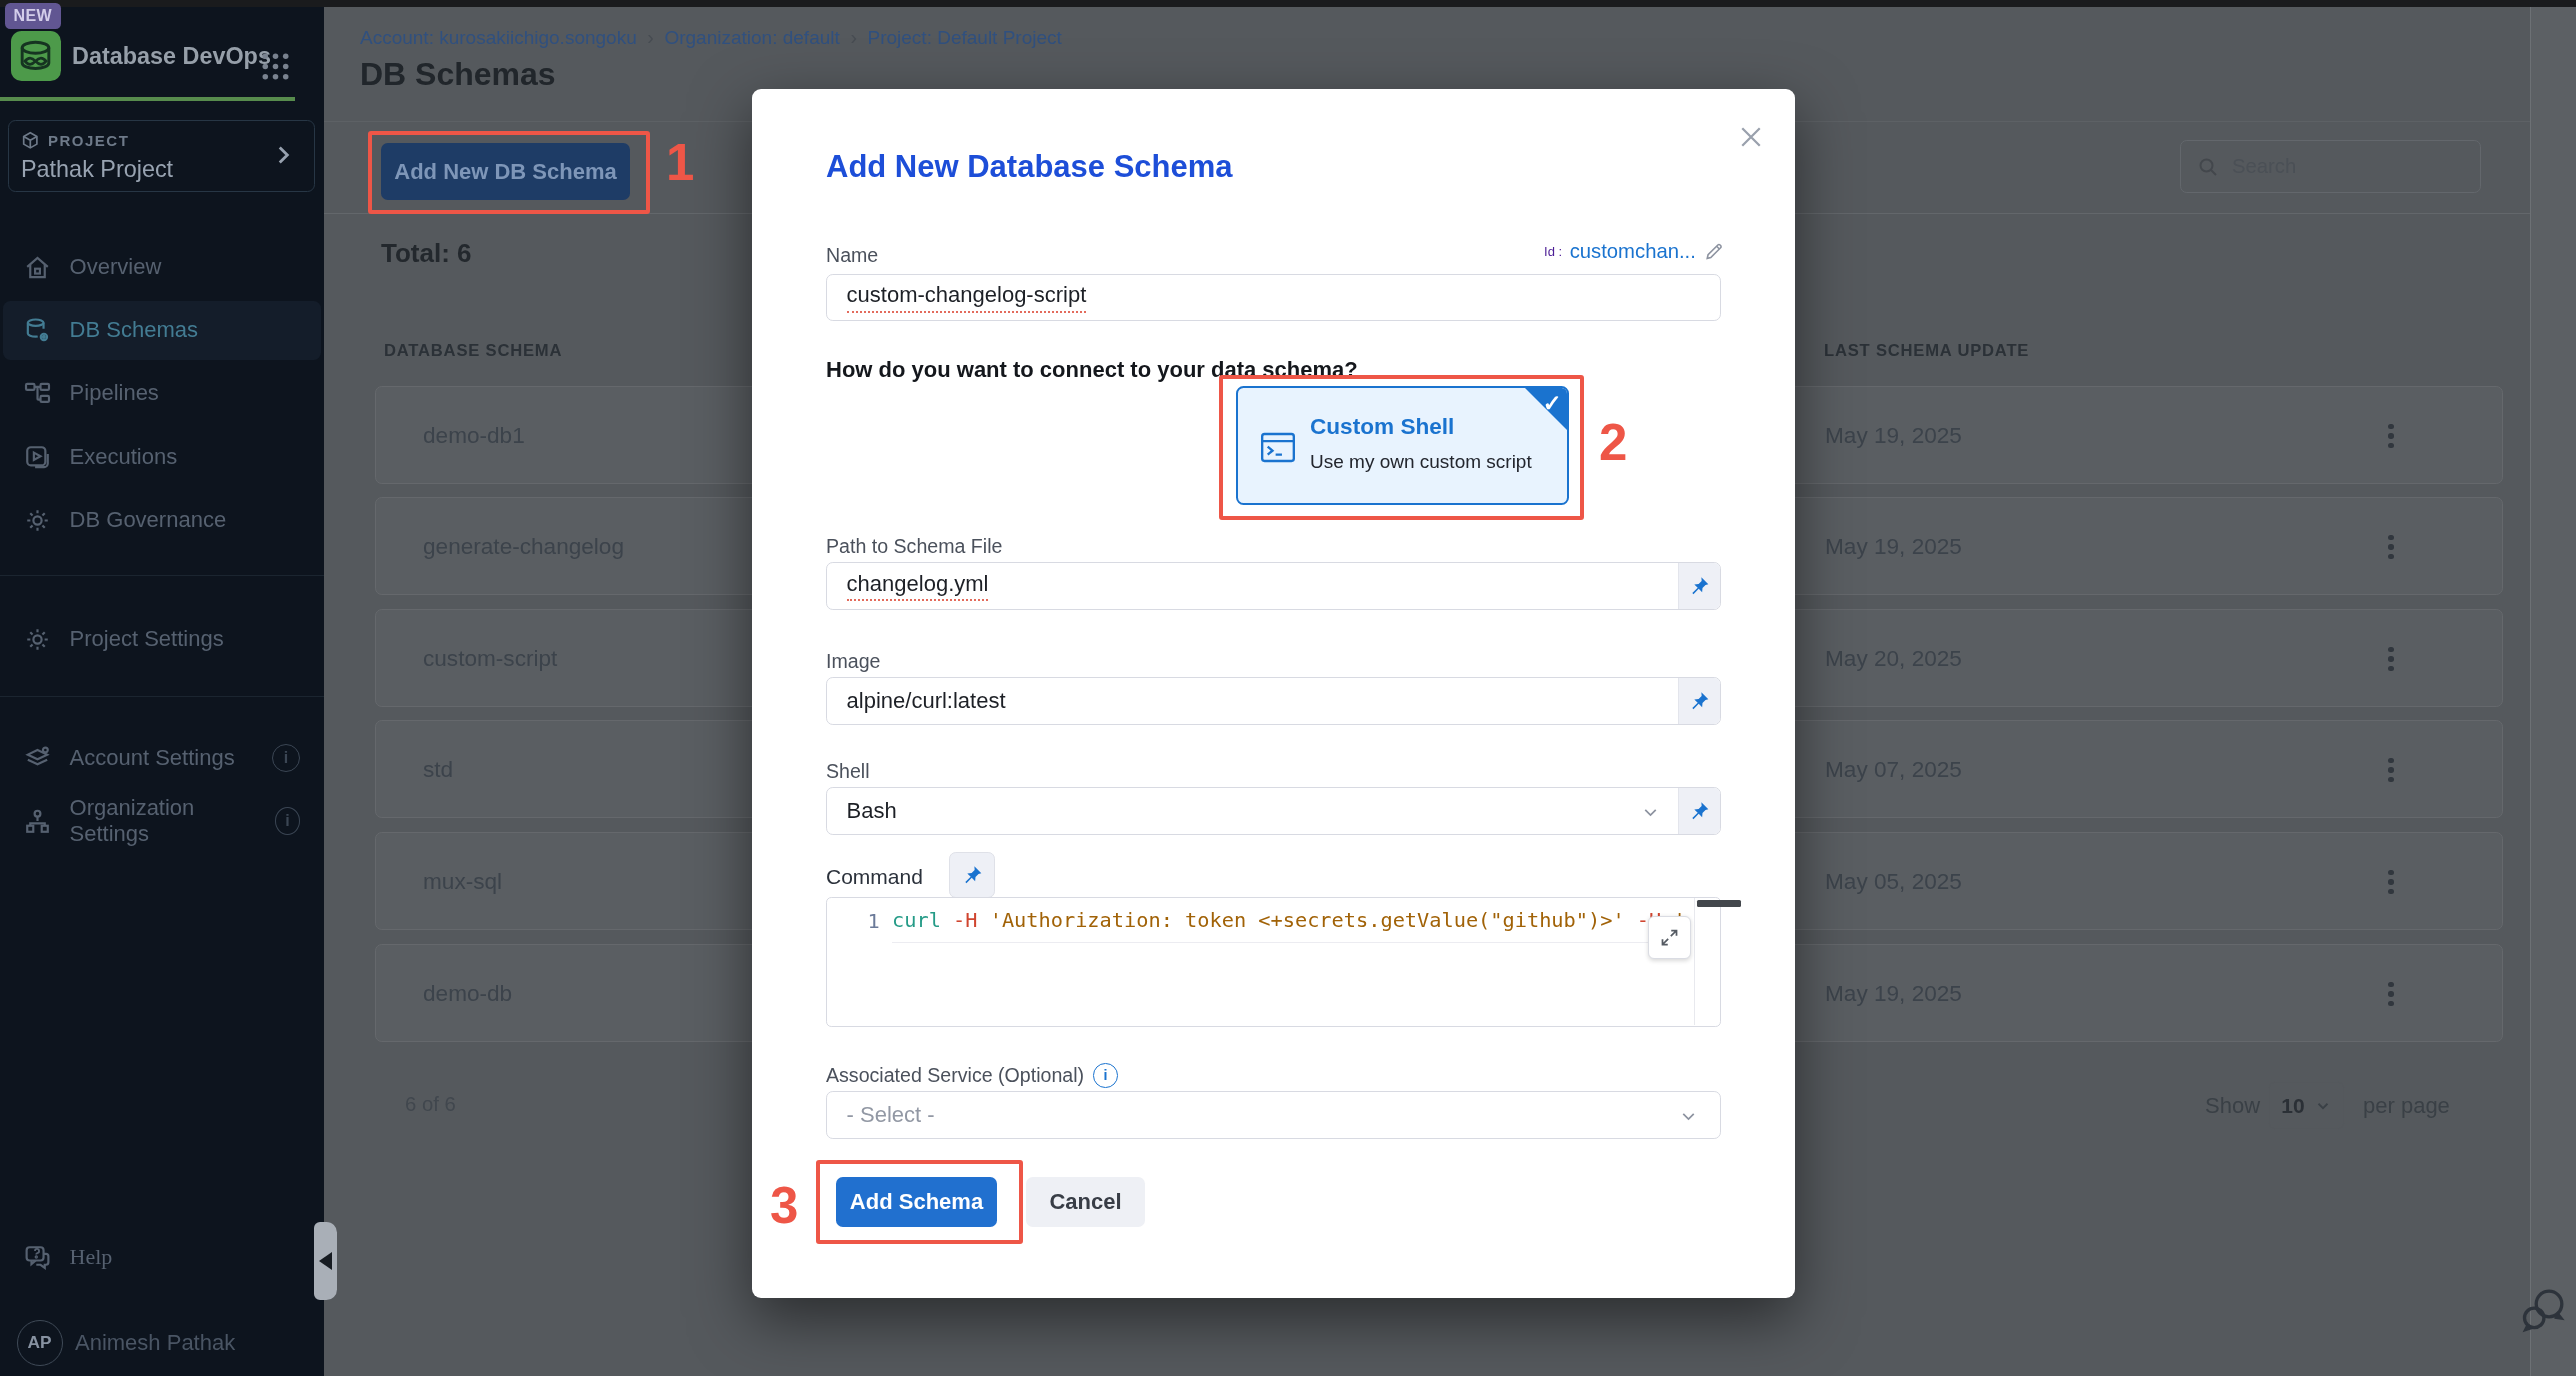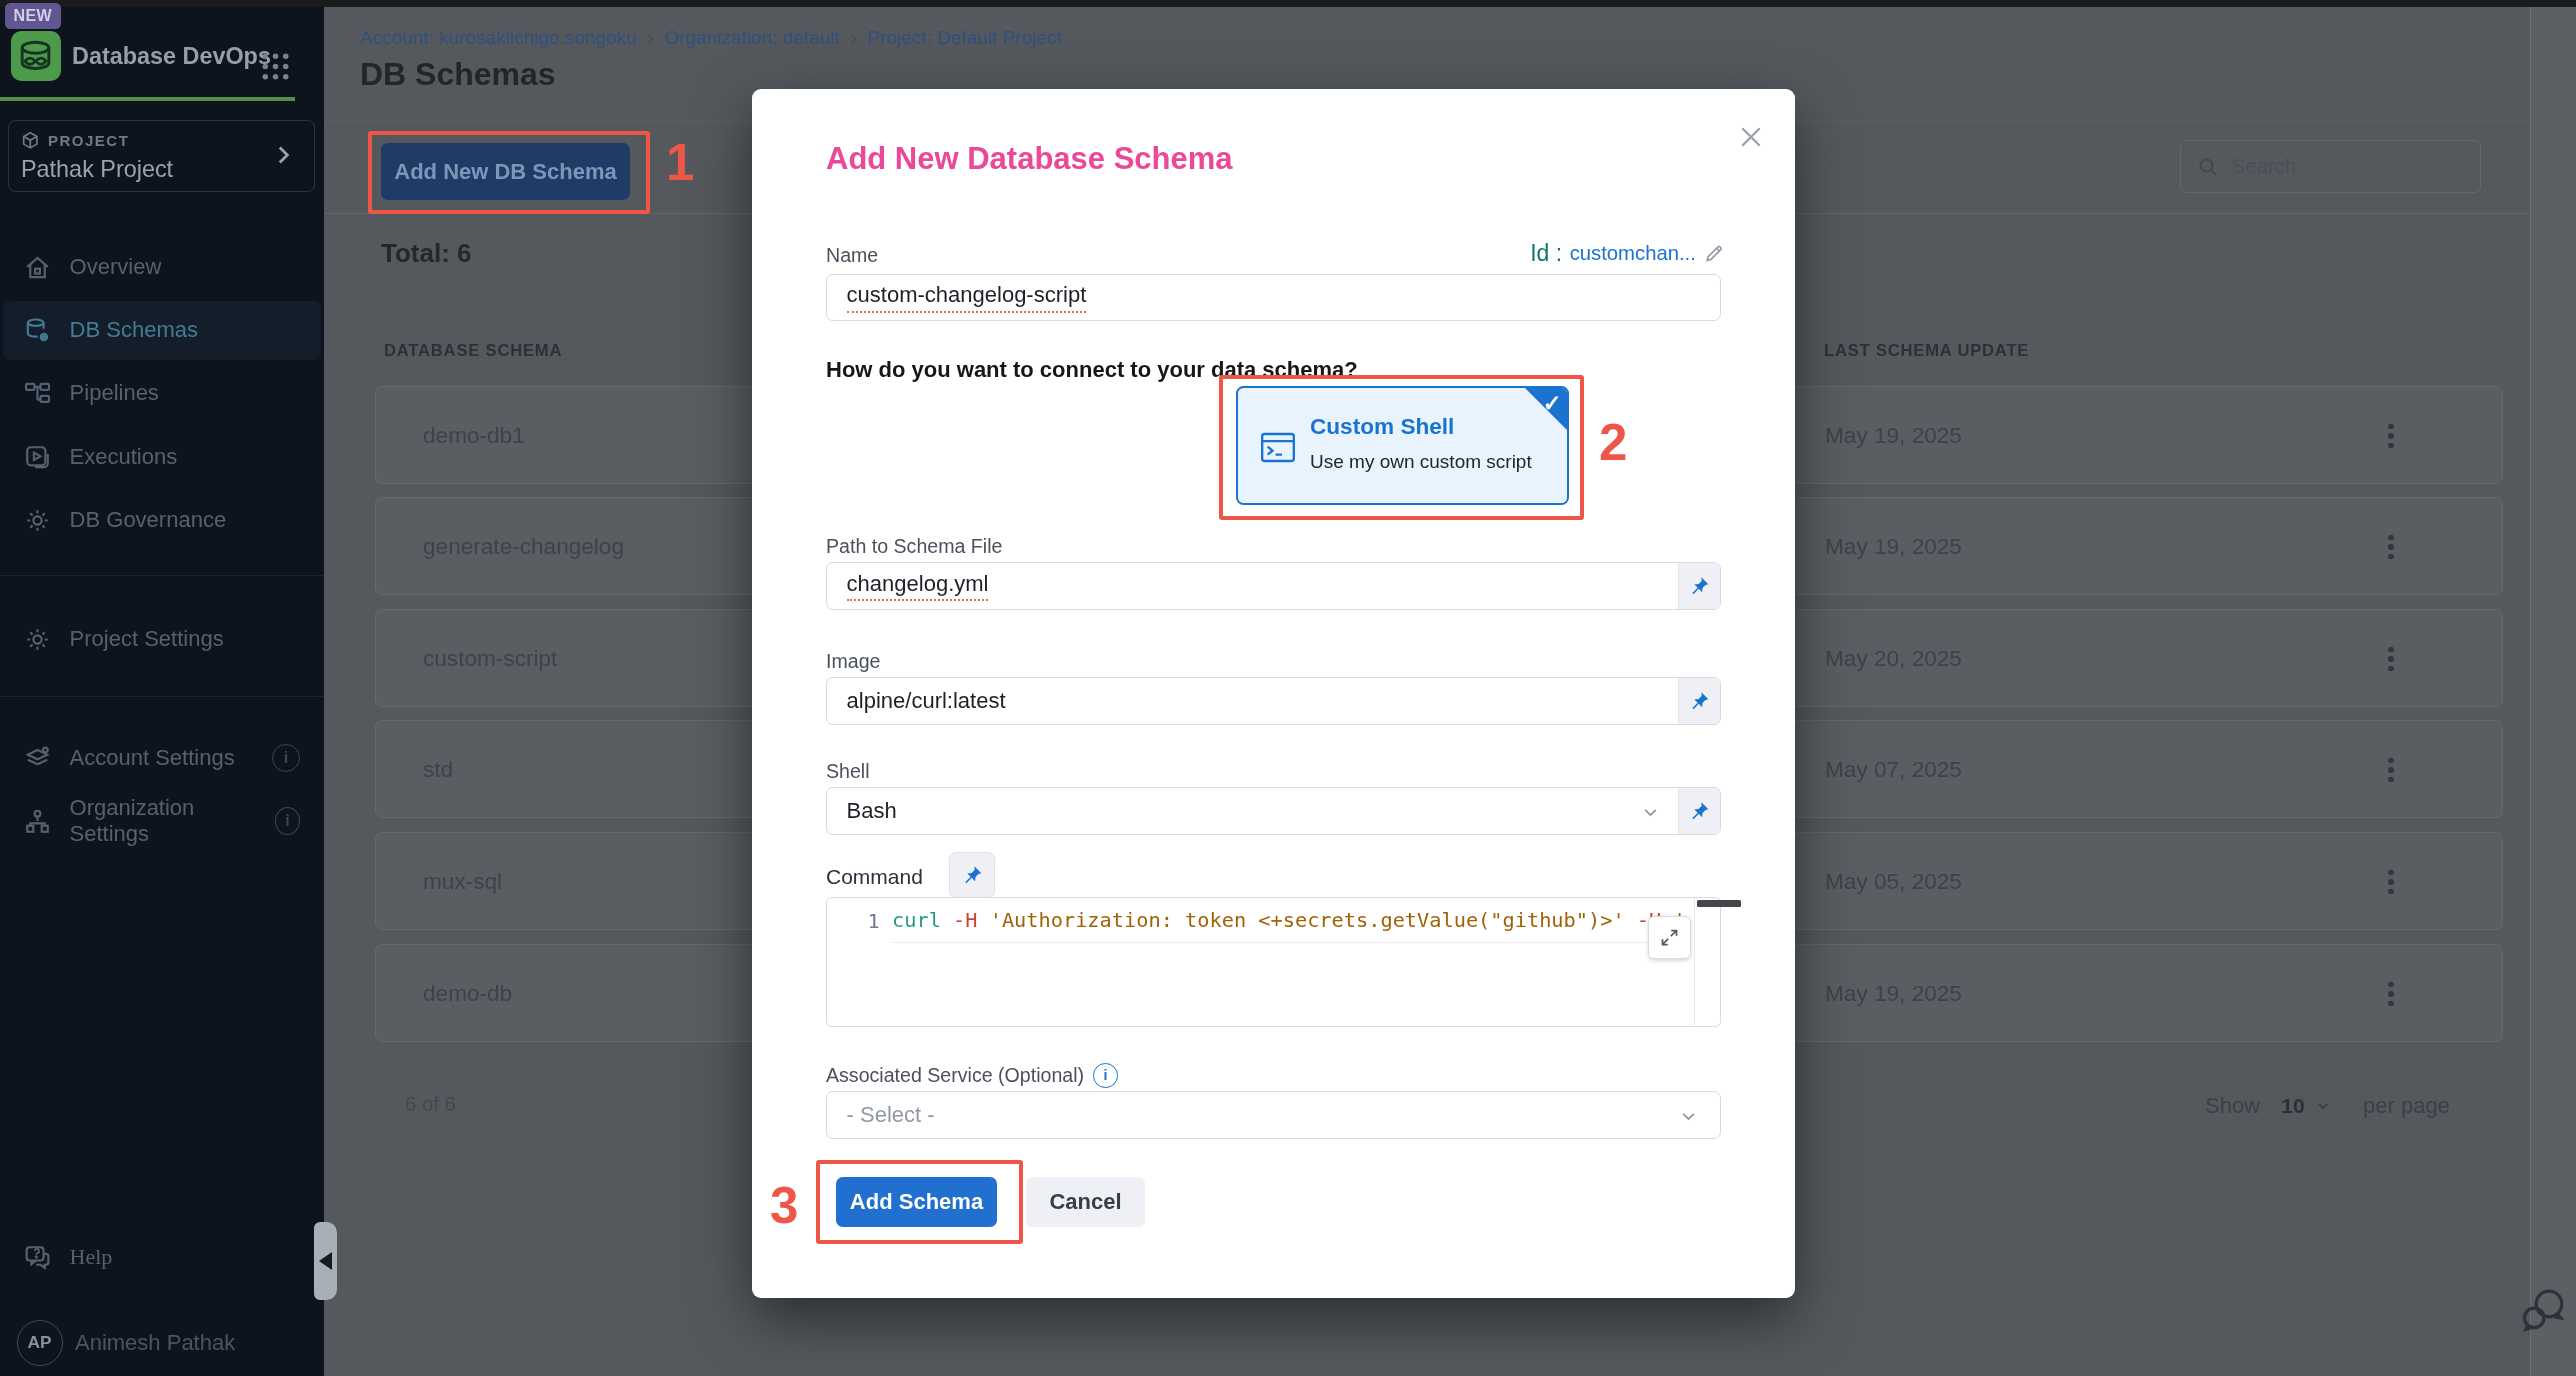--- a/index.html
+++ b/index.html
@@ -60,21 +60,21 @@
   .page-box{left:2269px;top:1082px;width:75px;height:47px;border:1.5px solid #54585c;border-radius:5.3px;
             box-sizing:border-box;display:flex;align-items:center;justify-content:center;gap:9px;
             color:#2b3036;font-size:21px;font-weight:700;}
   .perpage{left:2363px;top:1093px;font-size:22px;color:#3a4046;}
   .scrolltrack{left:2530px;top:6.8px;width:46px;height:1369px;background:#5c6064;border-left:0.8px solid #6d7175;}
 
   
   .modal{left:752px;top:89px;width:1043px;height:1209px;background:#ffffff;border-radius:9px;
          box-shadow:0 21px 60px rgba(0,0,0,.5);z-index:50;}
   .m{position:absolute;}
-  .m-title{left:74px;top:52px;font-size:31px;font-weight:700;color:#ec4899;}
+  .m-title{left:74px;top:60px;font-size:31px;font-weight:700;color:#1d4ed8;}
   .m-label{font-size:19.6px;color:#4b515c;}
   .m-input{background:#fff;border:1.5px solid #d8dae2;border-radius:6.8px;box-sizing:border-box;
            display:flex;align-items:center;padding-left:19.6px;font-size:22px;color:#1d2026;overflow:hidden;}
   .squig{border-bottom:2.3px dotted #e36b5c;padding-bottom:2.3px;}
   .pincap{position:absolute;right:0;top:0;bottom:0;width:41px;background:#eef0f6;border-left:0.8px solid #e3e5ec;
           border-radius:0 5.3px 5.3px 0;display:flex;align-items:center;justify-content:center;}
   .opt-card{border-radius:7.5px;box-sizing:border-box;overflow:hidden;}
   .opt-card.plain{background:#fff;border:1.5px solid #d8dae2;box-shadow:0 0.8px 3.8px rgba(0,0,0,.10);}
   .opt-card.selected{background:#e8f3fe;border:2.3px solid #1a73cf;}
   .opt-title{position:absolute;left:72px;top:26px;font-size:22.6px;font-weight:700;color:#1f232b;}
@@ -379,21 +379,21 @@
     <div class="m" style="left:984px;top:33px;">
       <svg width="30" height="30" viewBox="0 0 24 24" fill="none" stroke="#9aa1ad" stroke-width="1.8">
         <path d="M5 5l14 14M19 5L5 19"></path>
         </svg>
     </div>
 
     <div class="m m-title">Add New Database Schema</div>
 
     <div class="m m-label" style="left:74px;top:155px;">Name</div>
     <div class="m" style="right:69px;top:151px;display:flex;align-items:center;gap:7.5px;">
-      <span style="font-size:23px;color:#0f766e;text-align:right;">Id :</span>
+      <span style="font-size:13px;color:#4c1d95;text-align:right;">Id :</span>
       <span style="font-size:20.3px;color:#1a73cf;">customchan...</span>
       <span>
         <svg width="22.6" height="22.6" viewBox="0 0 24 24" fill="none" stroke="#8d93a0" stroke-width="1.7">
           <path d="M4.5 19.5l.9-3.8L15.8 5.3a1.6 1.6 0 012.3 0l.6.6a1.6 1.6 0 010 2.3L8.3 18.6z"></path>
             <path d="M14.5 6.6l2.9 2.9"></path>
         </svg>
         </span>
     </div>
     <div class="m m-input" style="left:74px;top:185px;width:895px;height:47px;">
       <span class="squig">custom-changelog-script</span>

